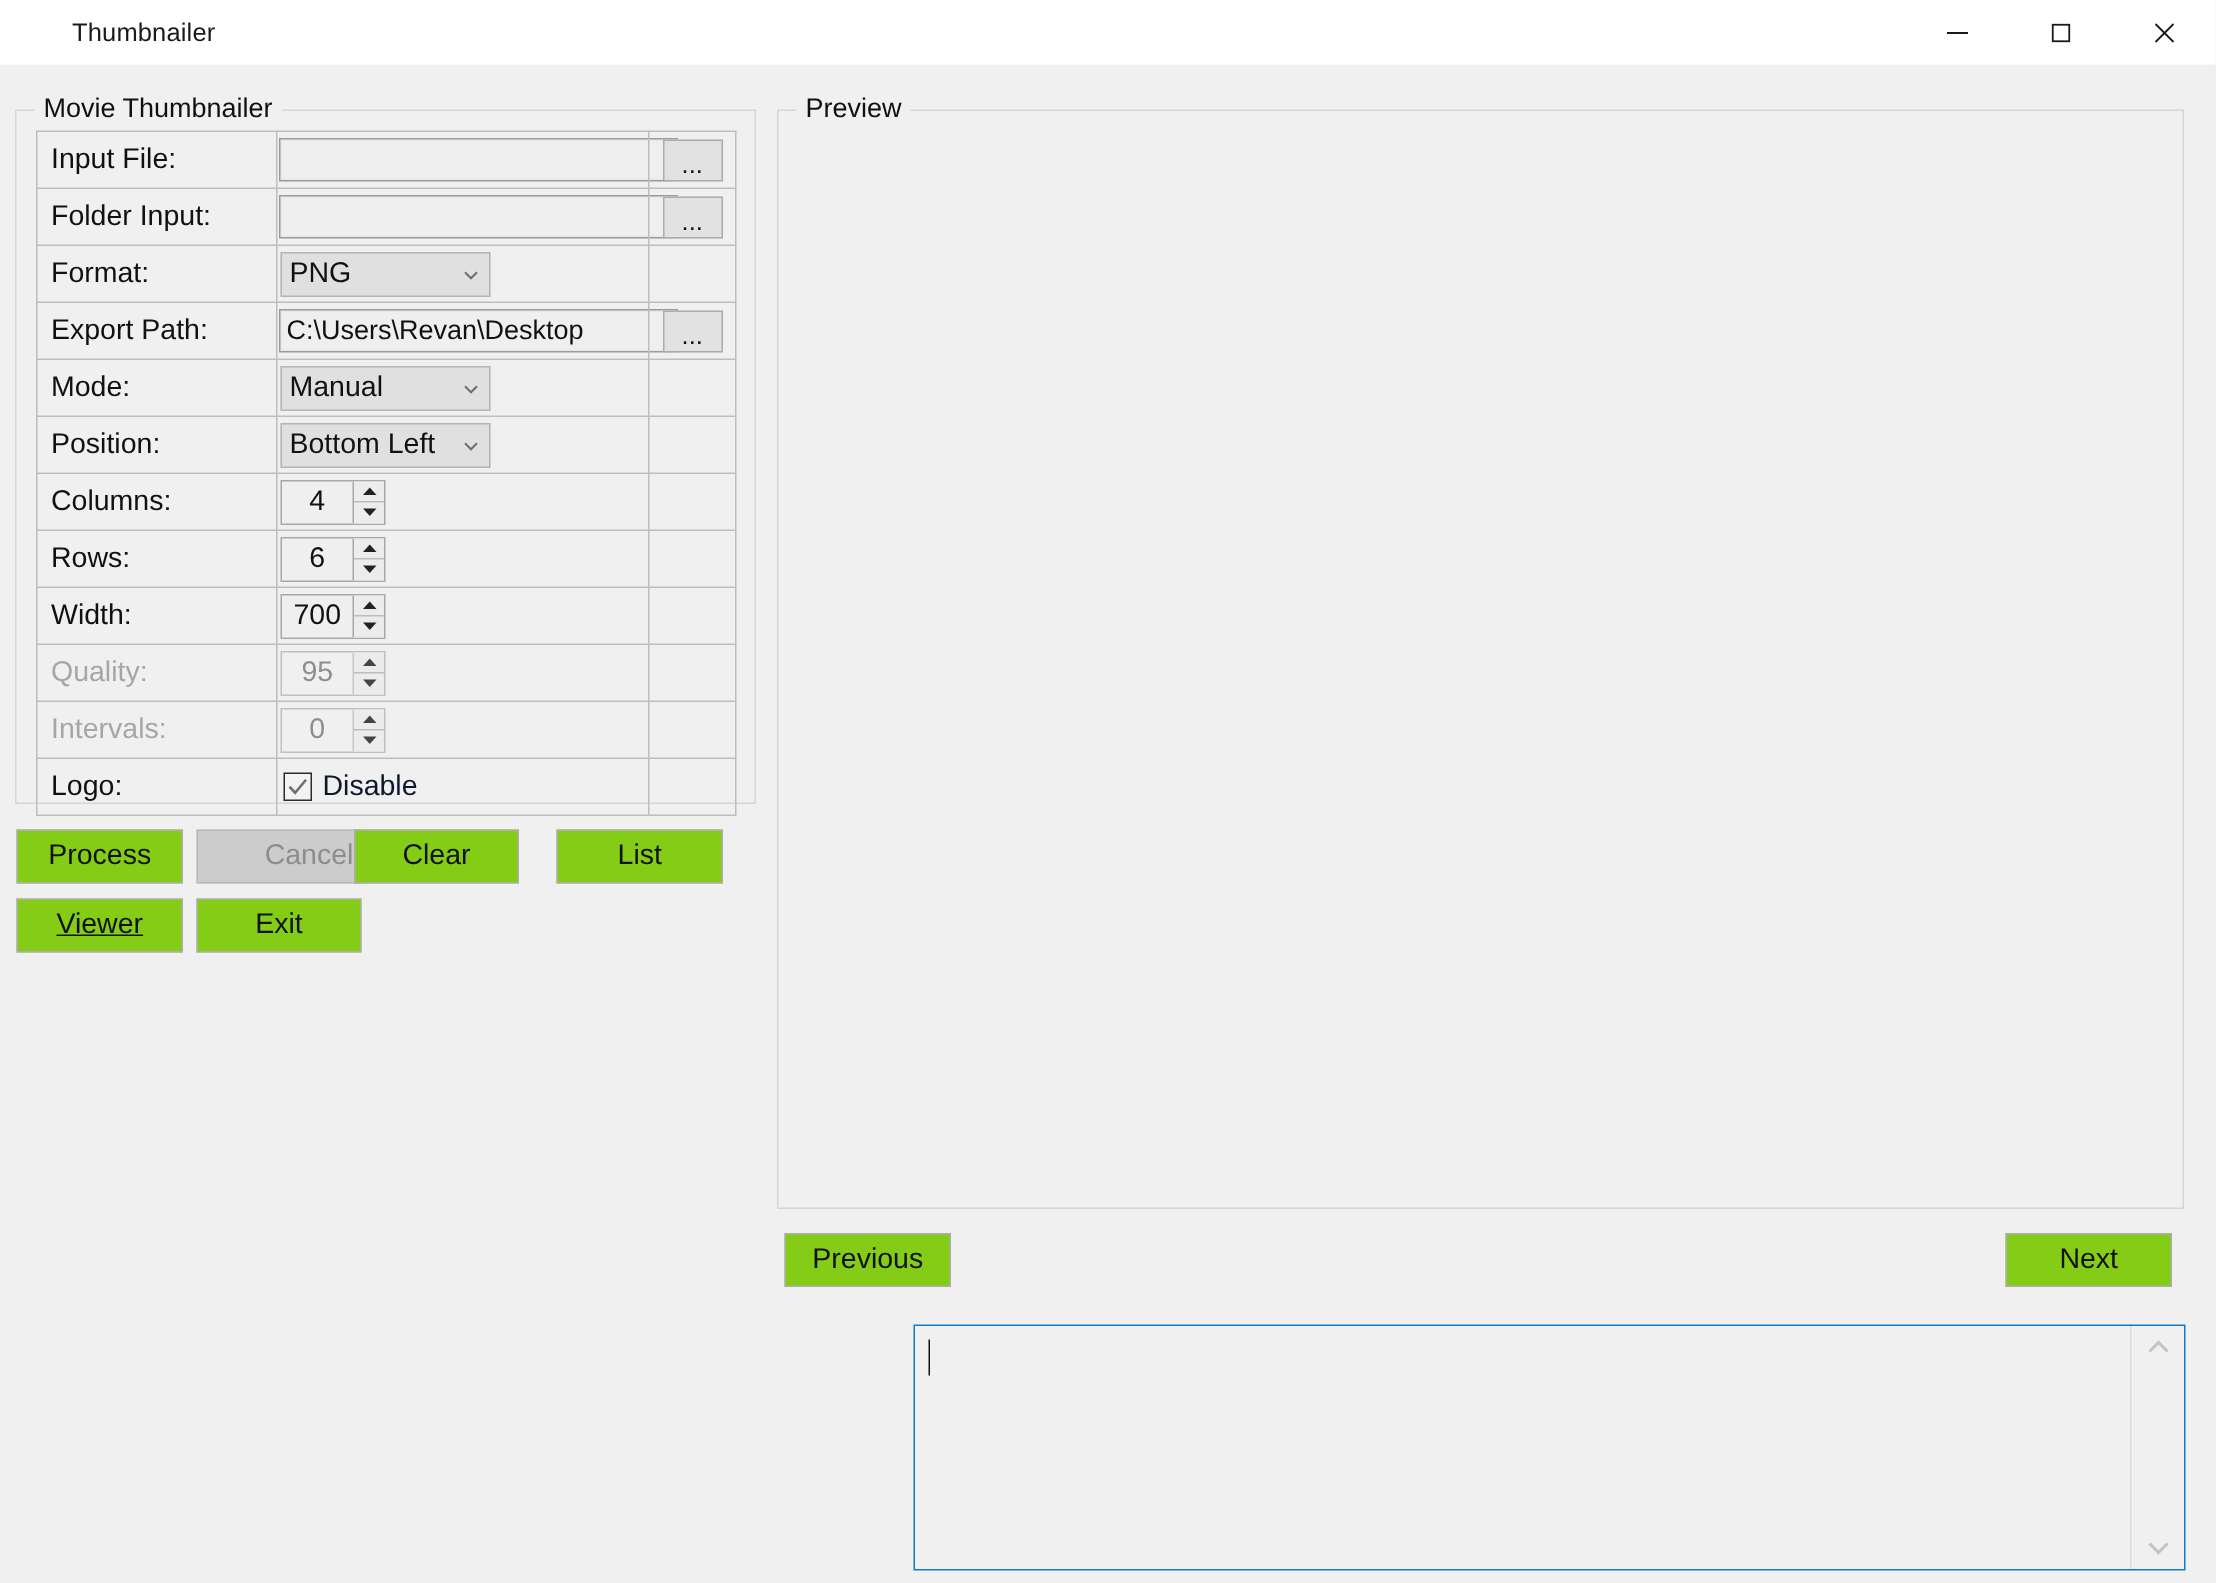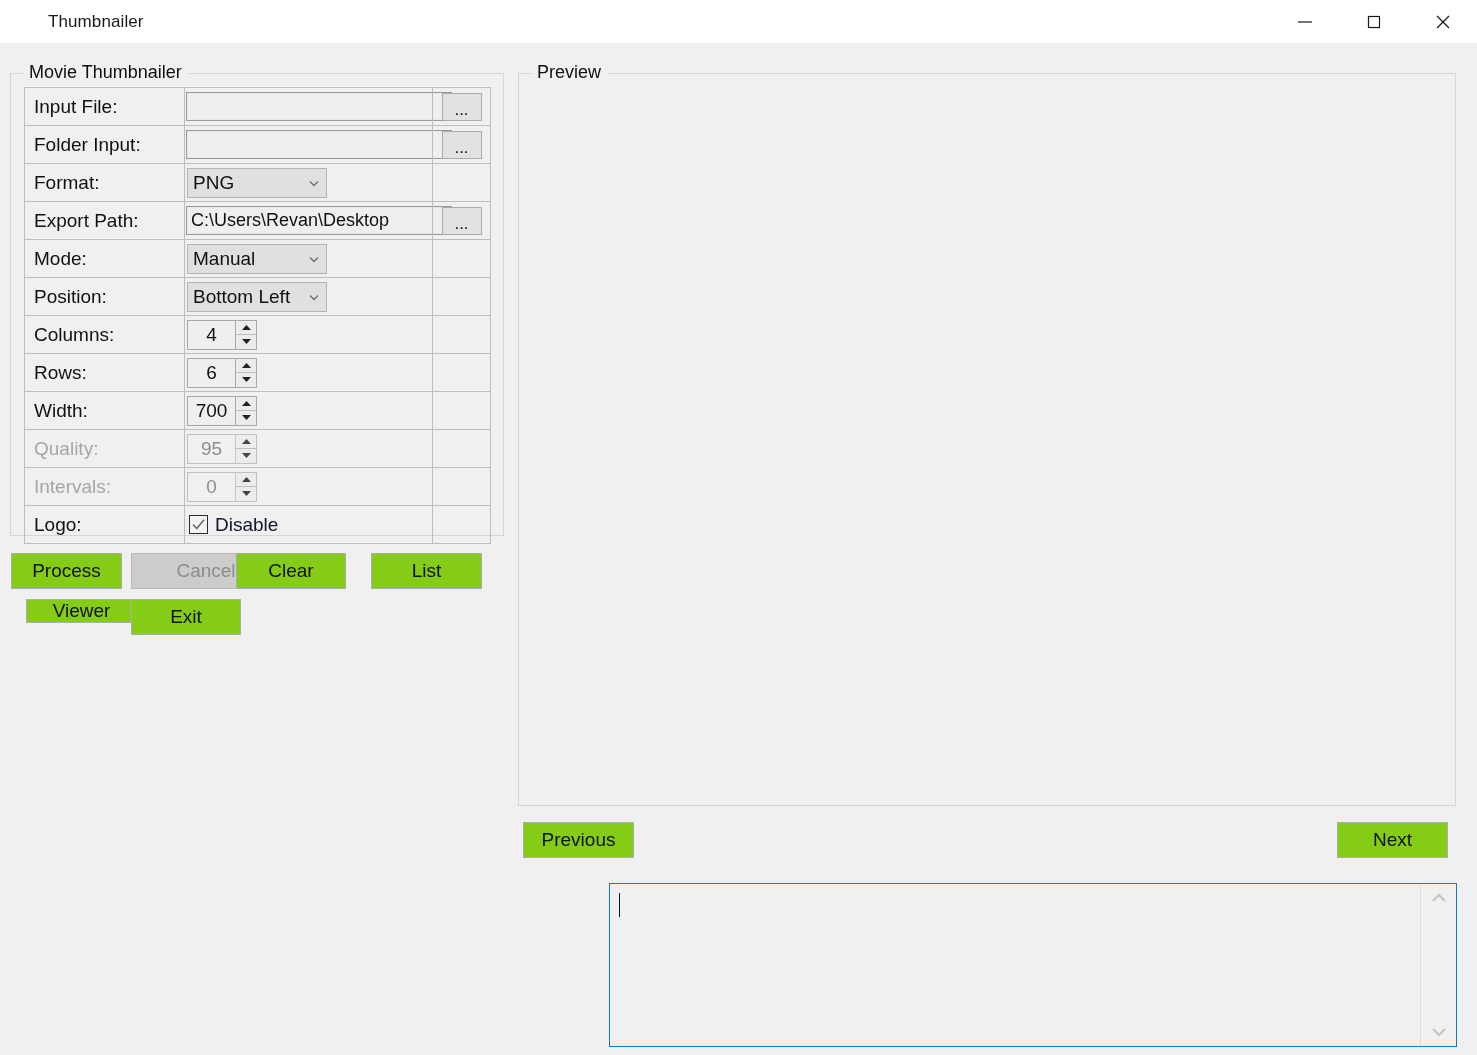--- a/index.html
+++ b/index.html
@@ -177,21 +177,21 @@
   .pbtn.disabled {
     background: #cccccc;
     border-color: #b9b9b9;
     color: #8d8d8d;
   }
 
   #btn-process  { left: 11px;  top: 553px; width: 111px; height: 36px; }
   #btn-cancel   { left: 131px; top: 553px; width: 111px; height: 36px; padding-left: 39px; }
   #btn-clear    { left: 236px; top: 553px; width: 110px; height: 36px; }
   #btn-list     { left: 371px; top: 553px; width: 111px; height: 36px; }
-  #btn-viewer   { left: 26px;  top: 599px; width: 111px; height: 24px; }
+  #btn-viewer   { left: 11px;  top: 599px; width: 111px; height: 36px; text-decoration: underline; }
   #btn-exit     { left: 131px; top: 599px; width: 110px; height: 36px; }
   #btn-previous { left: 523px; top: 822px; width: 111px; height: 36px; }
   #btn-next     { left: 1337px; top: 822px; width: 111px; height: 36px; }
 
   
   #log-wrap {
     position: absolute;
     left: 609px; top: 883px;
     width: 848px; height: 164px;
     border: 1px solid #0f7ac8;

